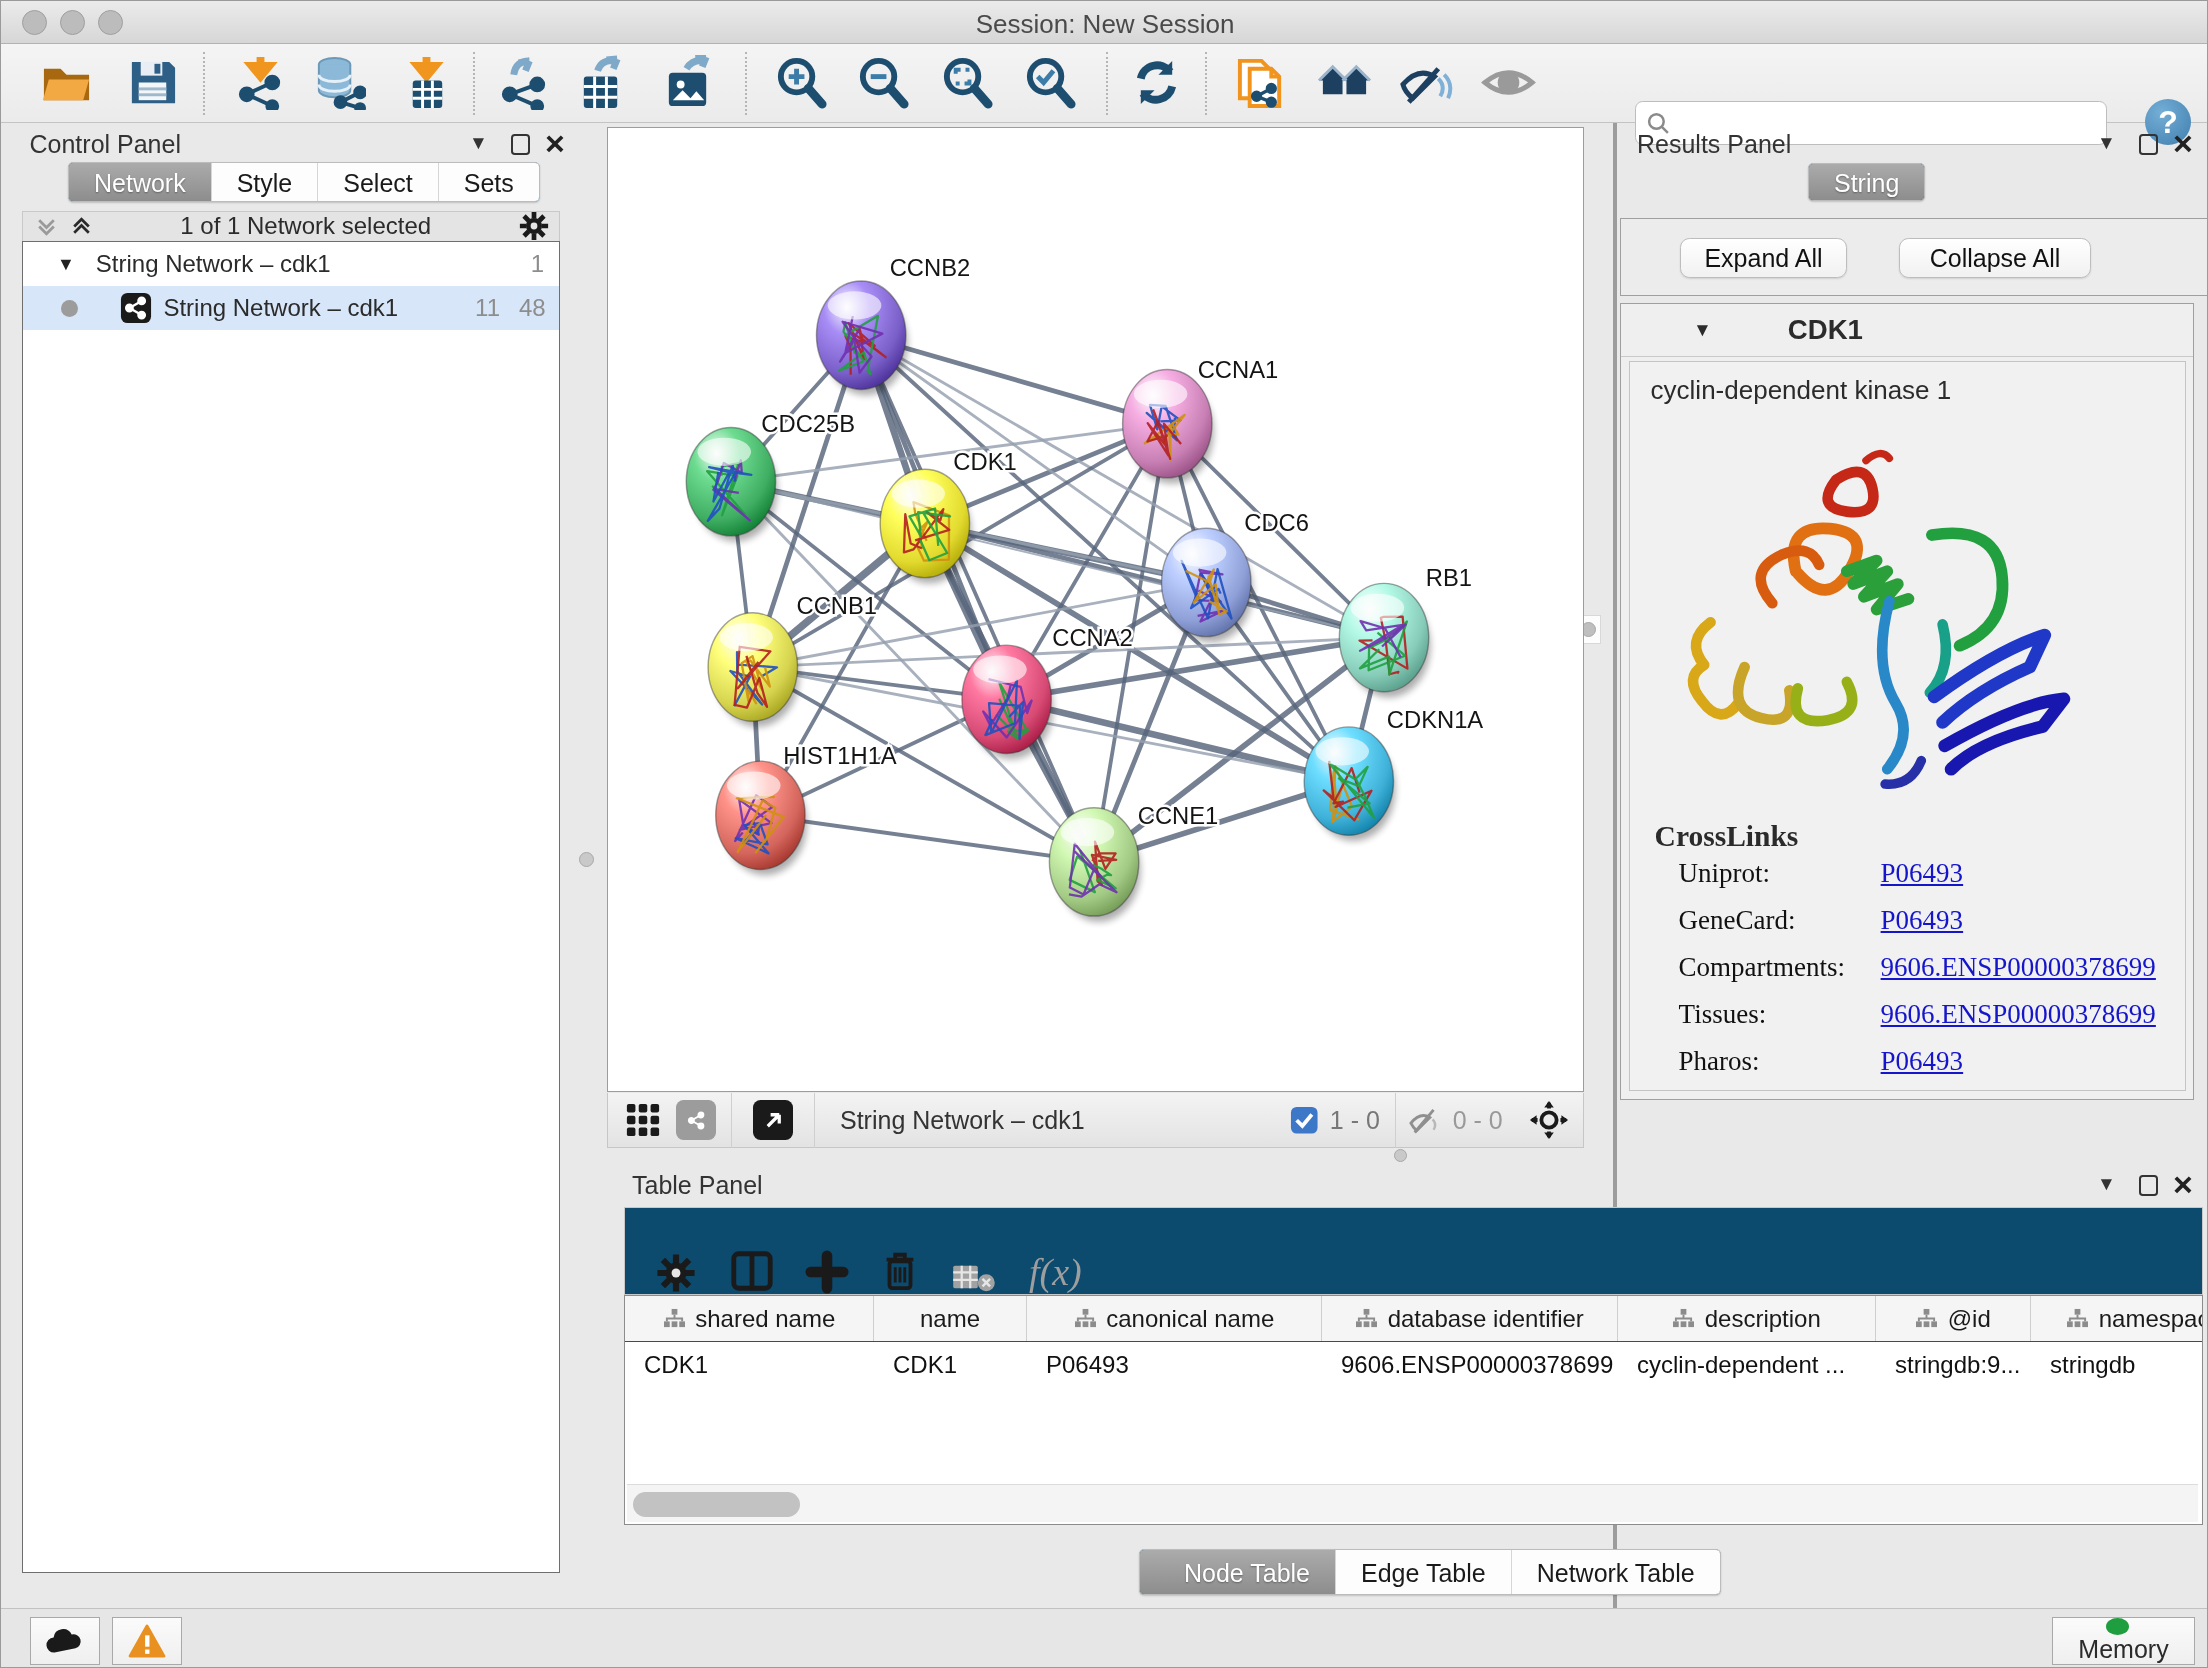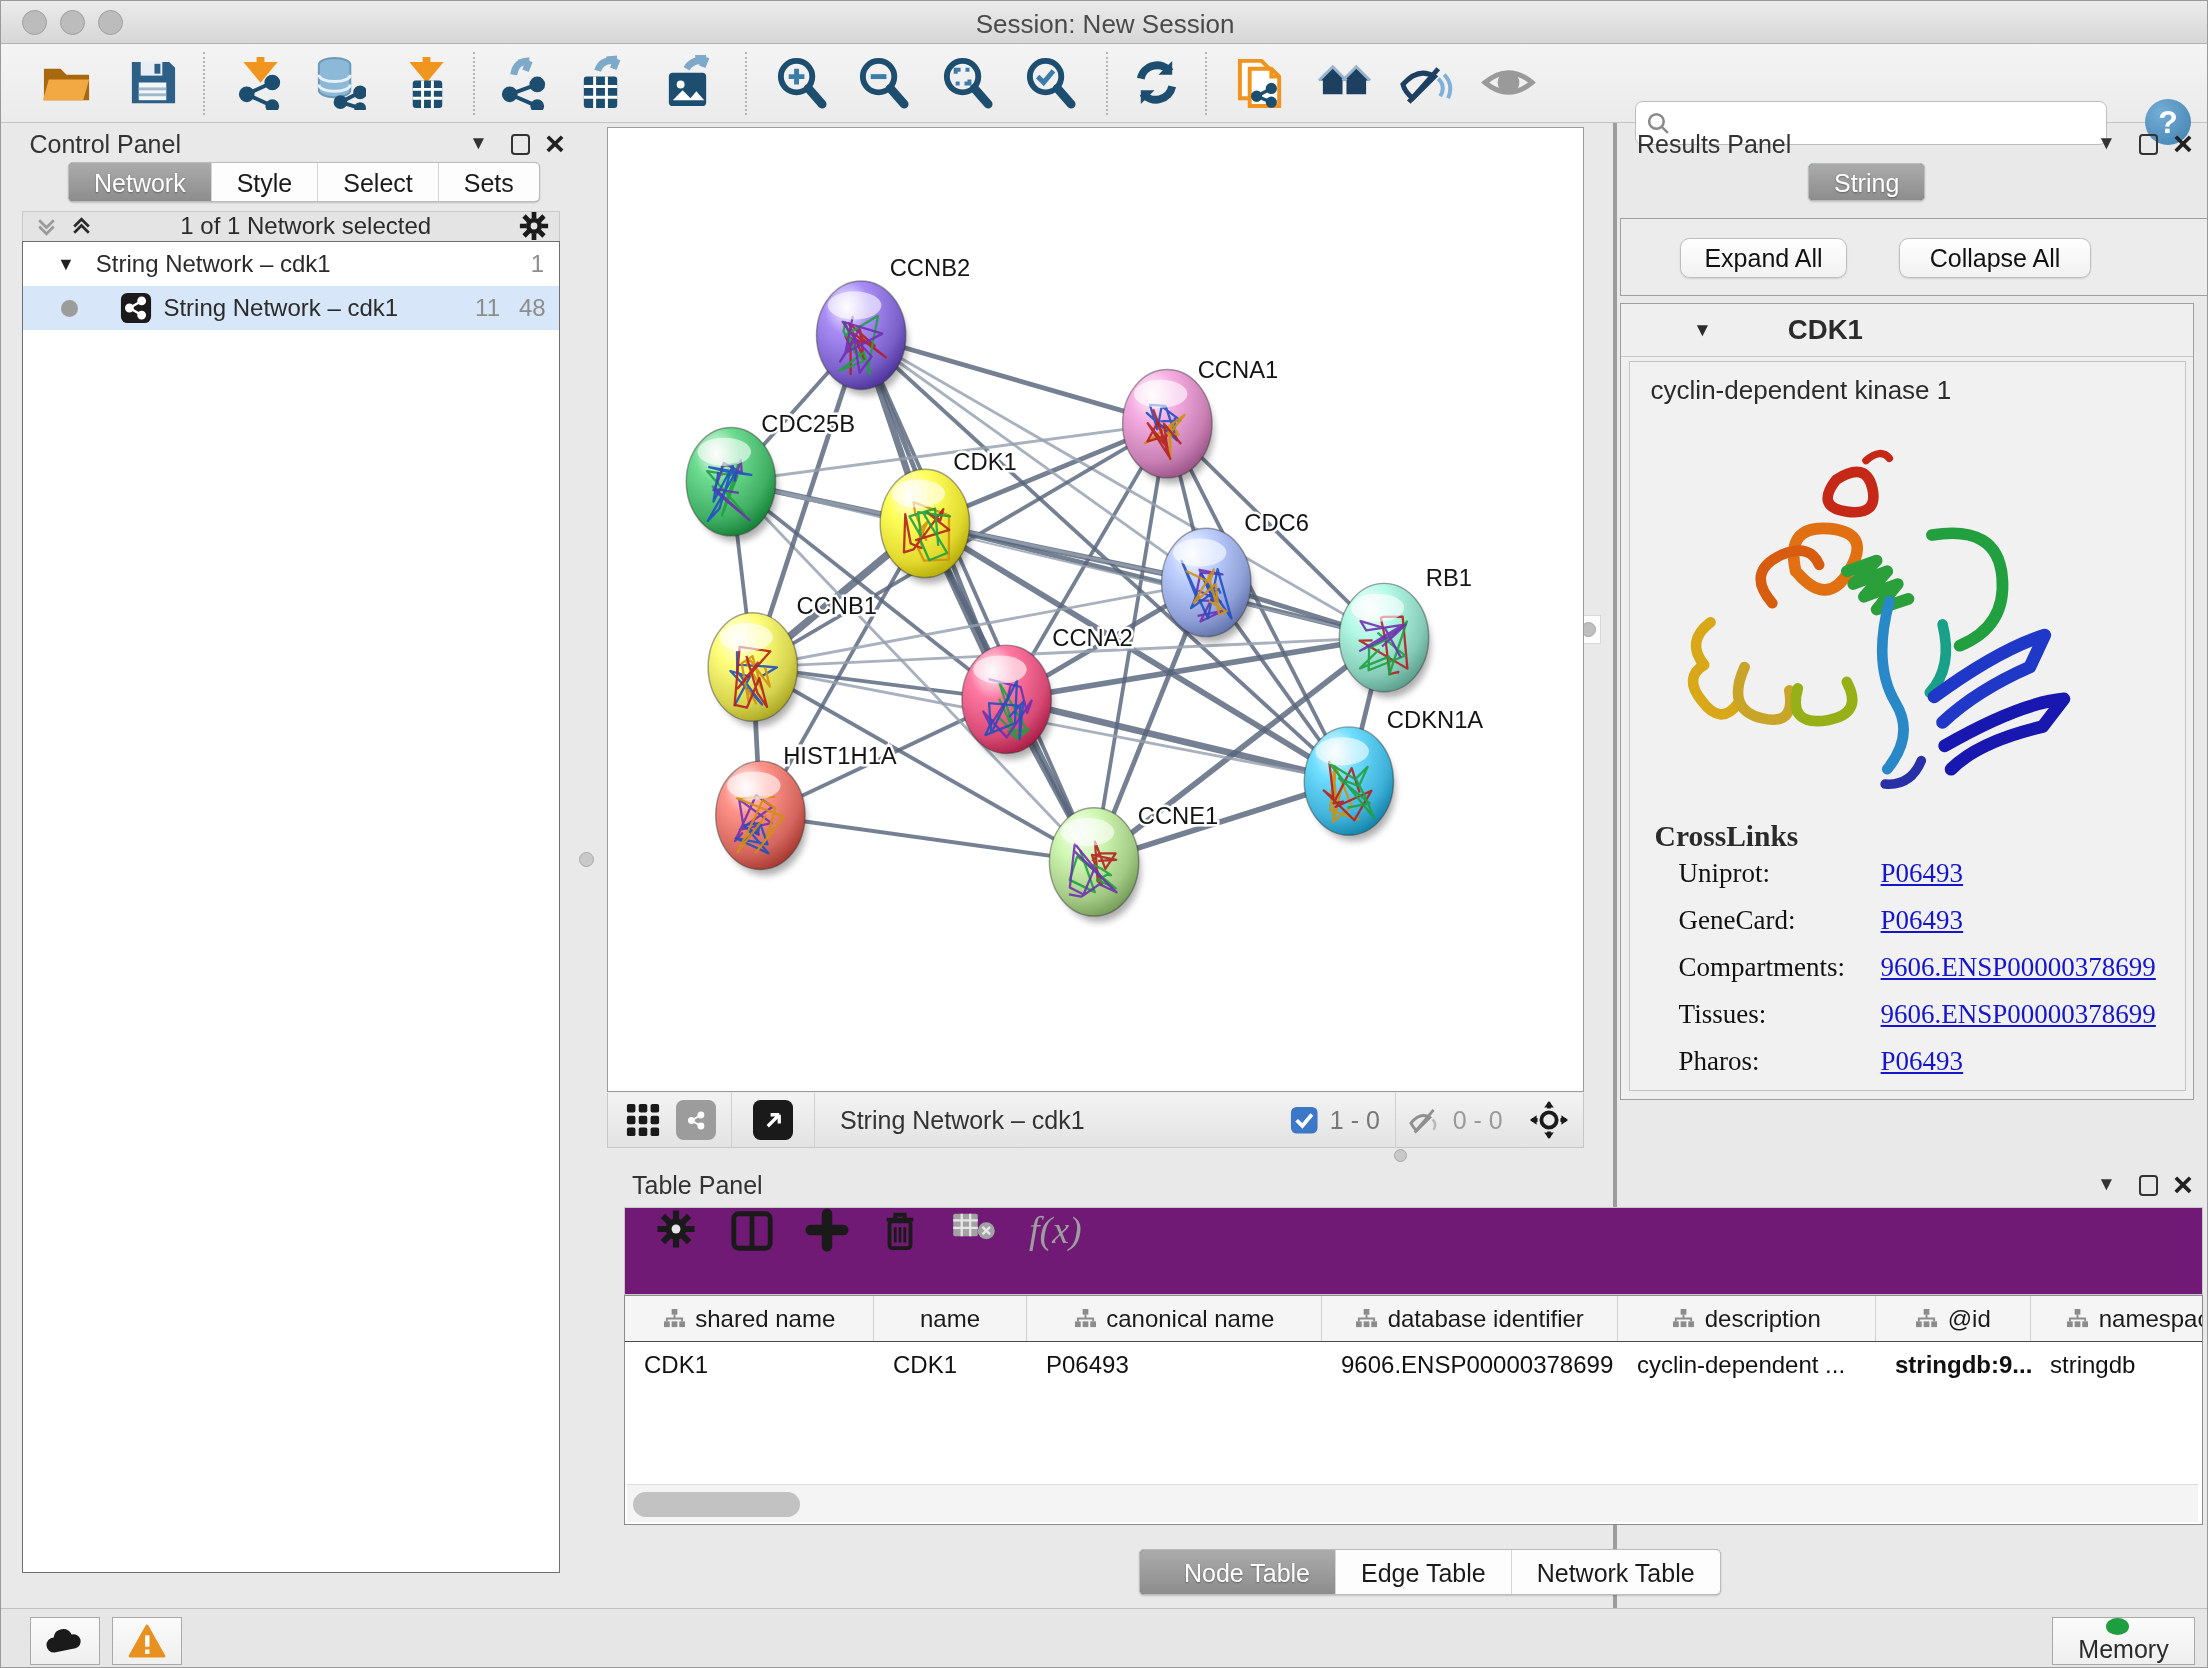--- a/index.html
+++ b/index.html
@@ -63,22 +63,22 @@
 
   
   #rp-border { left:1612px; top:122px; width:3.8px; height:1547px; background:#9c9c9c; }
   .rp-box { border:1.9px solid #9f9f9f; background:#f0f0f0; }
   .btn { background:linear-gradient(#fff,#f1f1f1); border:1.9px solid #bdbdbd; border-radius:9.5px;
     font-size:25px; color:#111; text-align:center; cursor:pointer; box-shadow:0 1px 1.9px rgba(0,0,0,.12); }
   .serif { font-family:"Liberation Serif", serif; }
   .xlink { color:#1515cc; text-decoration:underline; font-size:27px; }
 
   
-  #tp-toolbar { left:623px; top:1206px; width:1579px; height:88px; background:#701a75;
-    border:1px solid #c8c8c8; display:flex; align-items:flex-start; }
+  #tp-toolbar { left:623px; top:1206px; width:1579px; height:88px; background:#0c4a6e;
+    border:1px solid #c8c8c8; display:flex; align-items:flex-end; }
   #tp-table { left:623px; top:1294px; width:1579px; height:230px; background:#fff;
     border:1.9px solid #8c8c8c; overflow:hidden; }
   #tp-header { display:flex; height:46px; background:#f5f5f5; border-bottom:1.9px solid #4a4a4a; }
   .th { display:flex; align-items:center; justify-content:center; gap:9.5px; font-size:24px;
     color:#1a1a1a; border-right:1px solid #cfcfcf; flex:none; overflow:hidden; white-space:nowrap; cursor:pointer; }
   #tp-row { display:flex; height:46px; }
   .td { font-size:24px; color:#111; padding:8.6px 0 0 19px; flex:none; overflow:hidden; white-space:nowrap; }
   #tp-hscroll { position:absolute; left:1.9px; bottom:1.9px; width:1571px; height:38px; background:#f4f4f4;
     border-top:1px solid #dcdcdc; }
   #tp-thumb { position:absolute; left:5.7px; top:6.7px; width:167px; height:25px; background:#c2c2c2;
@@ -754,21 +754,21 @@
           </svg>
           <span>namespace</span>
         </div>
       </div>
     <div id="tp-row">
         <div class="td" style="width: 249px;">CDK1</div>
         <div class="td" style="width: 153px;">CDK1</div>
         <div class="td" style="width: 295px;">P06493</div>
         <div class="td" style="width: 296px;">9606.ENSP00000378699</div>
         <div class="td" style="width: 258px;">cyclin-dependent ...</div>
-        <div class="td" style="width: 155px; font-weight: bold;">stringdb:9...</div>
+        <div class="td" style="width: 155px;">stringdb:9...</div>
         <div class="td" style="width: 228px;">stringdb</div>
       </div>
     <div id="tp-hscroll">
       <div id="tp-thumb"></div>
     </div>
   </div>
 
   <div class="abs seg" style="left:1138px; top:1548px; height:46px" id="tp-tabs">
       <div class="tab sel" style="line-height: 46px; padding-left: 44px;">Node Table</div>
       <div class="tab" style="line-height: 46px;">Edge Table</div>

